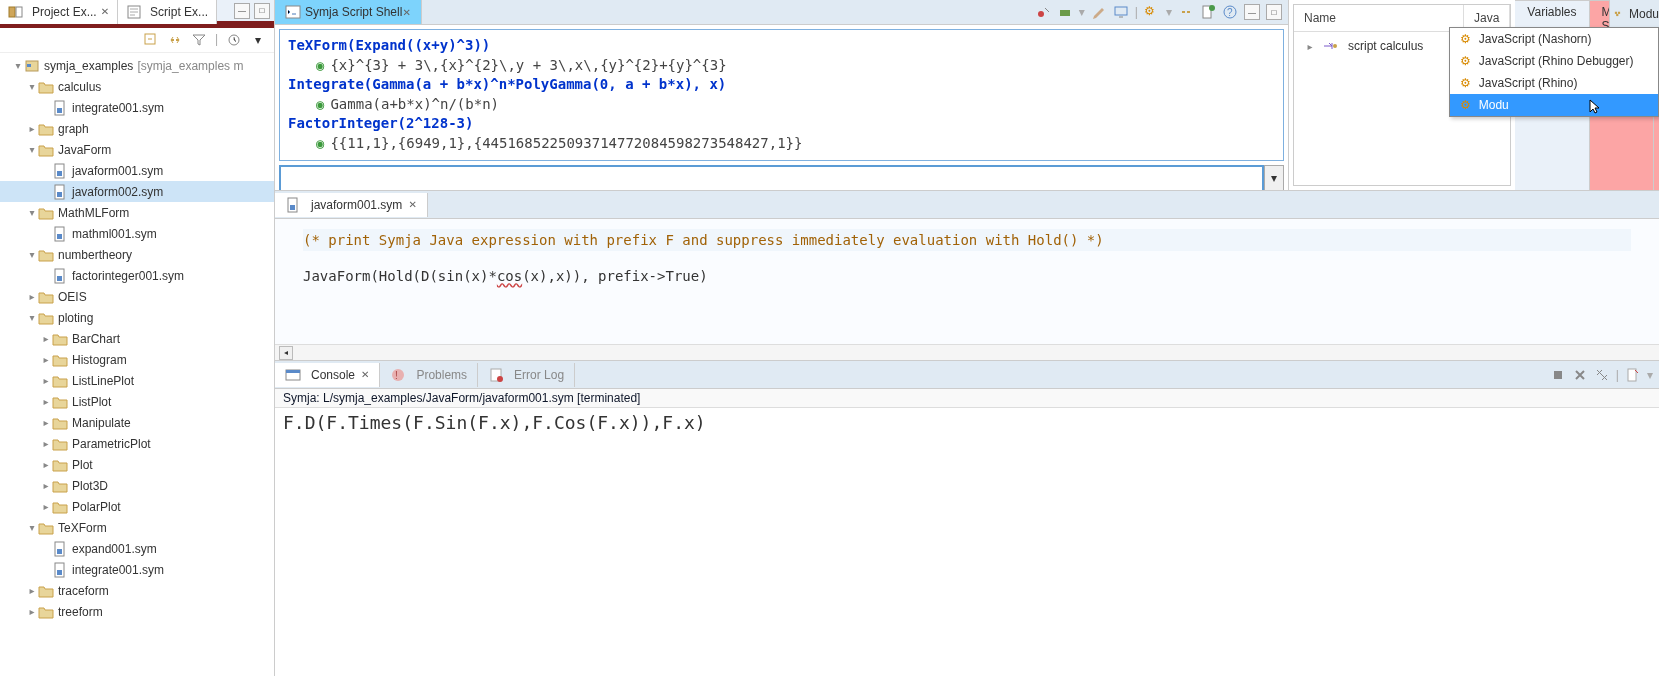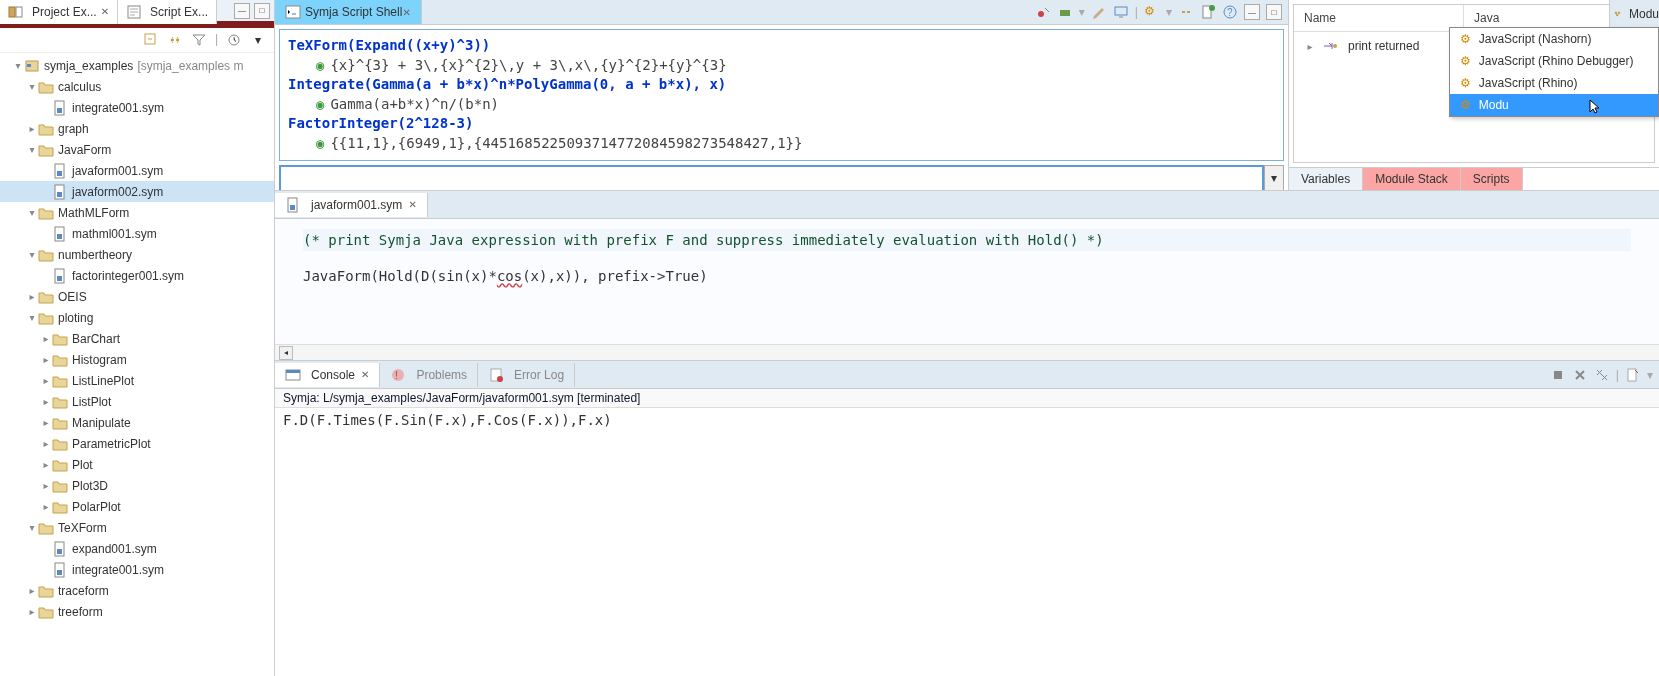--- a/index.html
+++ b/index.html
@@ -41,21 +41,21 @@
 
 .shell-body { flex: 1; display: flex; position: relative; }
 .shell-output { flex: 1; border: 1px solid #7eb0df; margin: 4px; padding: 6px 8px; font-family: Consolas, monospace; font-size: 14px; overflow-y: scroll; background: #fff; line-height: 1.4; }
 .cmd-line { color: #0033cc; font-weight: bold; }
 .res-line { color: #444; padding-left: 28px; }
 .res-bullet { color: #3c9a3c; margin-right: 6px; }
 .shell-input-row { display: flex; margin: 0 4px 4px 4px; }
 .shell-input { flex: 1; border: 2px solid #5b9bd5; padding: 4px 6px; font-family: Consolas, monospace; font-size: 13px; outline: none; }
 .shell-dropdown-btn { width: 20px; border: 1px solid #aaa; background: #f0f0f0; cursor: pointer; display: flex; align-items: center; justify-content: center; }
 
-.vars-panel { width: 370px; background: #fff; display: flex; flex-direction: column; }
+.vars-panel { width: 370px; background: #fff; display: flex; flex-direction: row; }
 .vars-table { flex: 1; border: 1px solid #ccc; margin: 4px; }
 .vars-header { display: flex; background: #fff; border-bottom: 1px solid #ddd; }
 .vars-col { padding: 6px 10px; border-right: 1px solid #ddd; font-weight: normal; color: #444; }
 .vars-col-name { width: 170px; }
 .vars-col-val { flex: 1; }
 .vars-row { display: flex; padding: 2px 0; }
 .vars-cell { padding: 4px 10px; display: flex; align-items: center; gap: 6px; }
 .vars-bottom-tabs { display: flex; border-top: 1px solid #ccc; }
 .btab { padding: 4px 12px; background: #fca5a5; border-right: 1px solid #ccc; cursor: pointer; }
 .btab.active { background: #eaf1f9; }
@@ -66,34 +66,34 @@
 .dropdown-menu { position: absolute; top: 27px; right: 0; width: 210px; background: #fff; border: 1px solid #888; box-shadow: 2px 2px 4px rgba(0,0,0,0.2); z-index: 100; }
 .menu-item { display: flex; align-items: center; gap: 8px; padding: 4px 10px; cursor: pointer; }
 .menu-item.highlighted { background: #3399ff; color: #fff; }
 .gear-icon { color: #d88a00; }
 
 
 .editor-zone { height: 170px; background: #fff; border-top: 1px solid #ccc; display: flex; flex-direction: column; }
 .editor-tabs { display: flex; background: #e0eaf3; border-bottom: 1px solid #ccc; height: 28px; align-items: center; }
 .editor-tab { padding: 4px 10px; display: flex; align-items: center; gap: 6px; background: #fff; border-right: 1px solid #ccc; }
 .editor-body { flex: 1; padding: 10px 28px; font-family: Consolas, monospace; font-size: 14px; line-height: 1.6; background: #fafcff; overflow: auto; }
-.comment-line { color: #14532d; background: #f0f6fc; }
+.comment-line { color: #a16207; background: #f0f6fc; }
 .underline-err { text-decoration: underline wavy #c44; }
 .hscroll-area { height: 16px; background: #f5f5f5; border-top: 1px solid #ddd; display: flex; align-items: center; padding-left: 4px; }
 .hscroll-arrow { width: 14px; height: 14px; border: 1px solid #bbb; background: #f0f0f0; display: flex; align-items: center; justify-content: center; font-size: 8px; }
 
 
 .console-zone { flex: 1; background: #fff; border-top: 1px solid #ccc; display: flex; flex-direction: column; }
 .console-tabs { display: flex; background: #e0eaf3; border-bottom: 1px solid #ccc; height: 28px; align-items: center; }
 .ctab { padding: 4px 10px; display: flex; align-items: center; gap: 6px; border-right: 1px solid #ccc; cursor: pointer; }
 .ctab.active { background: #fff; }
 .ctab.inactive { color: #888; }
 .console-toolbar { flex: 1; display: flex; justify-content: flex-end; gap: 6px; padding-right: 6px; align-items: center; }
 .console-status { padding: 2px 8px; background: #f9f9f9; border-bottom: 1px solid #ddd; color: #0f172a; }
-.console-output { flex: 1; padding: 4px 8px; font-family: Consolas, monospace; font-size: 14px; background: #fff; }
+.console-output { flex: 1; padding: 4px 8px; font-family: Consolas, monospace; font-size: 18px; background: #fff; }
 
 .cursor-pointer { position: absolute; top: 98px; right: 55px; font-size: 16px; z-index: 200; pointer-events: none; }
 
 </style>
 </head>
 <body>
 
 <div class="main-layout">
 
   <div class="left-panel">
@@ -481,21 +481,21 @@
           </div>
           <div class="vars-row">
             <div class="vars-cell" style="width:170px">
               <span class="exp">▸</span>
               <span class="icon">
                 <svg viewBox="0 0 16 16">
                     <path d="M2 8h8l-3-3M10 5v6" stroke="#7a5ac9" fill="none"></path>
                     <circle cx="13" cy="8" r="2" fill="#c9a14a"></circle>
                   </svg>
               </span>
-              <span>print returned</span>
+              <span>script calculus</span>
             </div>
             <div class="vars-cell">"{{11</div>
           </div>
         </div>
         <div class="vars-bottom-tabs">
           <div class="btab active">Variables</div>
           <div class="btab">Module Stack</div>
           <div class="btab">Scripts</div>
         </div>
       </div>

